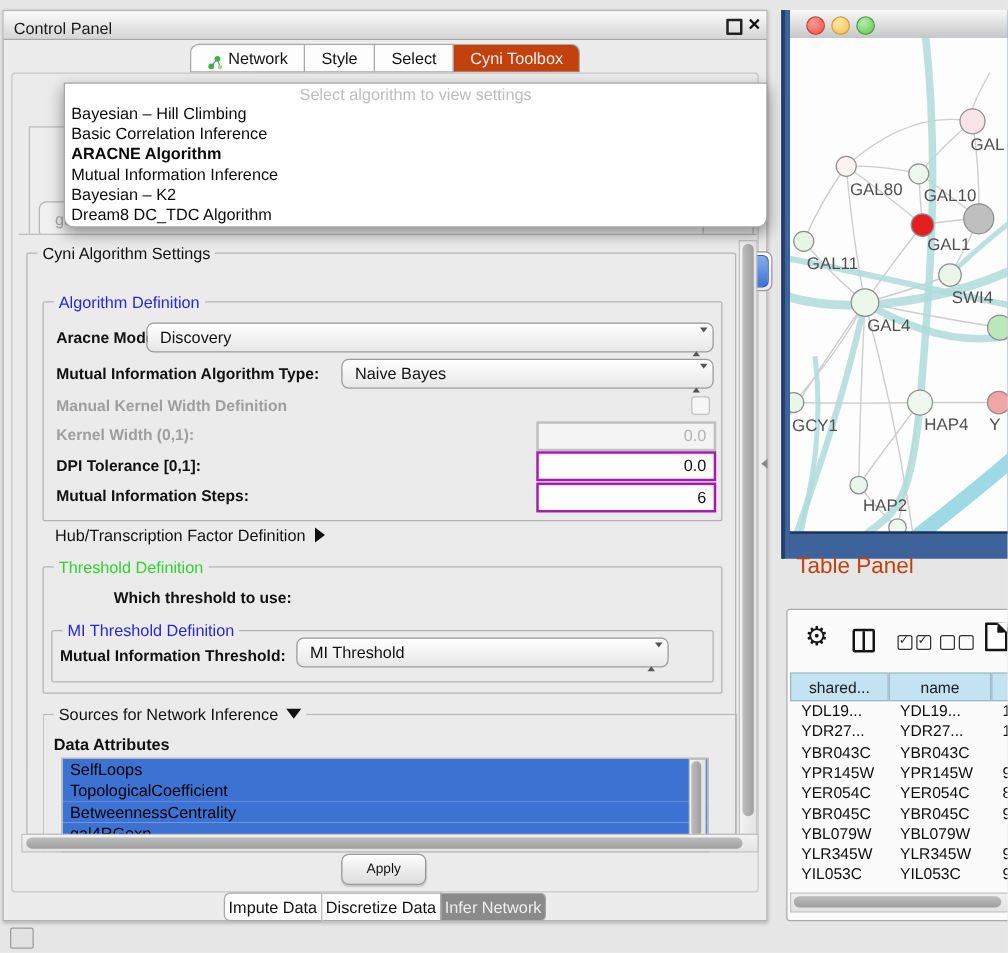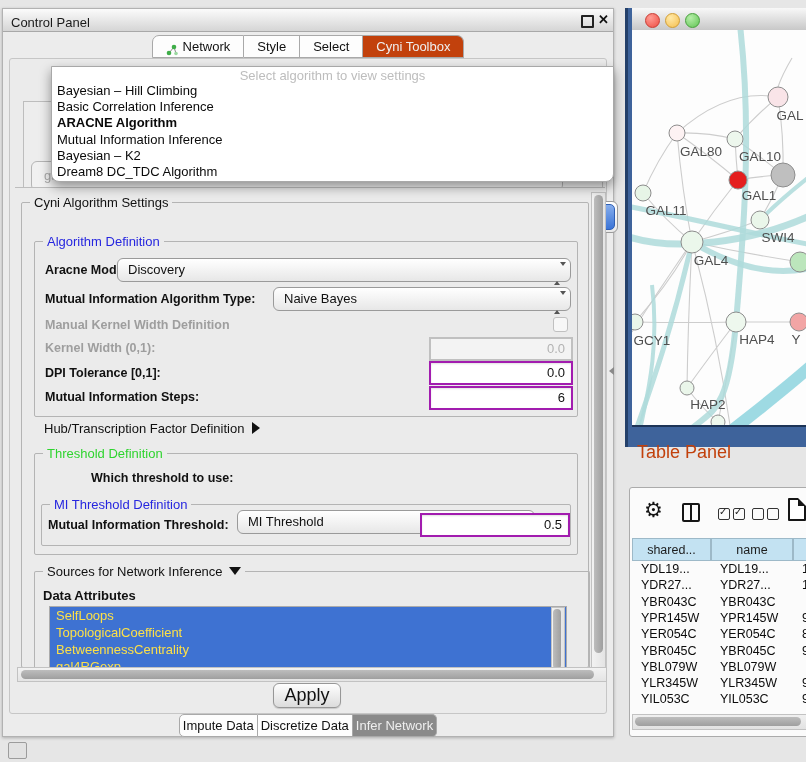--- a/index.html
+++ b/index.html
@@ -62,30 +62,30 @@
       text-align:right;padding-right:6px;font-size:13px;box-shadow:inset 0 1px 2px rgba(0,0,0,.12);}
   .tfield.dis{background:#f3f3f3;color:#b3b3b3;border-color:#c0c0c0;box-shadow:none;}
   .cb{position:absolute;width:13px;height:13px;border:1px solid #c0c0c0;border-radius:3px;background:#f7f7f7;}
   .tri-right{display:inline-block;width:0;height:0;border-top:6px solid transparent;
       border-bottom:6px solid transparent;border-left:8px solid #111;vertical-align:-1px;margin-left:8px;}
   .tri-down{display:inline-block;width:0;height:0;border-left:6px solid transparent;
       border-right:6px solid transparent;border-top:8px solid #111;vertical-align:1px;margin-left:6px;}
   .plainlabel{position:absolute;font-size:13px;color:#111;white-space:nowrap;}
 
   .attr-list{position:absolute;background:#fff;border:1px solid #ababab;overflow:hidden;}
-  .attr-item{height:17px;line-height:17px;padding-left:6px;font-size:13px;background:#3e72d2;color:#fde047;}
+  .attr-item{height:17px;line-height:17px;padding-left:6px;font-size:13px;background:#3e72d2;color:#000000;}
 
   
   .vsb{position:absolute;background:linear-gradient(90deg,#f2f2f2,#e4e4e4);border:1px solid #c2c2c2;}
   .hsb{position:absolute;background:linear-gradient(#f2f2f2,#e4e4e4);border:1px solid #c2c2c2;}
   .thumb{position:absolute;background:linear-gradient(90deg,#bdbdbd,#9f9f9f);border-radius:6px;}
   .thumbh{position:absolute;background:linear-gradient(#bdbdbd,#9f9f9f);border-radius:6px;}
 
   .apply-btn{left:270px;top:674px;width:66px;height:23px;border:1px solid #979797;border-radius:6px;
-      background:linear-gradient(#fefefe,#dcdcdc);text-align:center;line-height:22px;font-size:18px;
+      background:linear-gradient(#fefefe,#dcdcdc);text-align:center;line-height:22px;font-size:11px;
       box-shadow:0 1px 1px rgba(0,0,0,.15);}
   .btabbar{left:0;top:705px;width:610px;display:flex;justify-content:center;}
   .btab{height:21px;line-height:21px;padding:0 3px;background:#fdfdfd;border:1px solid #a9a9a9;border-left:none;font-size:13px;}
   .btab:first-child{border-left:1px solid #a9a9a9;border-radius:5px 0 0 5px;}
   .btab:last-child{border-radius:0 5px 5px 0;}
   .btab.active{background:#8a8a8a;color:#efefef;}
 
   .grip{left:8px;top:742px;width:17px;height:15px;background:#e2e2e2;border:1px solid #9c9c9c;border-radius:2px;}
   .divider-arrow{left:609px;top:367px;width:0;height:0;border-top:4px solid transparent;
       border-bottom:4px solid transparent;border-right:5px solid #8a8a8a;}
@@ -213,21 +213,20 @@
 
         <span class="flabel" style="left:56px;top:17px;">Which threshold to use:</span>
         <div class="combo" style="left:202px;top:12px;width:296px;margin-top:44px;">
           <span class="combo-val">MI Threshold</span>
           <span class="combo-arr"><span class="tri-u"></span><span class="tri-d"></span></span>
         </div>
 
         <div class="group" style="left:6px;top:50px;width:528px;height:40px;">
           <span class="legend blue">MI Threshold Definition</span>
           <span class="flabel" style="left:6px;top:13px;">Mutual Information Threshold:</span>
-          <div class="tfield" style="left:378px;top:8px;width:140px;">0.5</div>
         </div>
       </div>
 
       <div class="group" style="left:12px;top:368px;width:554px;height:110px;border-bottom:none;">
         <span class="legend"><span>Sources for Network Inference</span><span class="tri-down"></span></span>
         <span class="flabel" style="left:8px;top:16px;font-size:13px;">Data Attributes</span>
         <div class="attr-list" style="left:14px;top:34px;width:516px;height:74px;" id="attr-list">
             <div class="attr-item">SelfLoops</div>
             <div class="attr-item">TopologicalCoefficient</div>
             <div class="attr-item">BetweennessCentrality</div>

